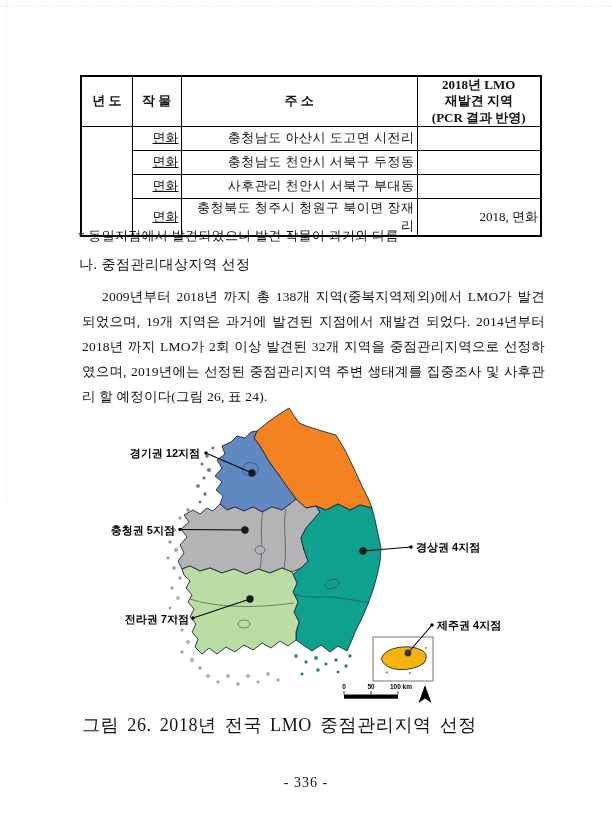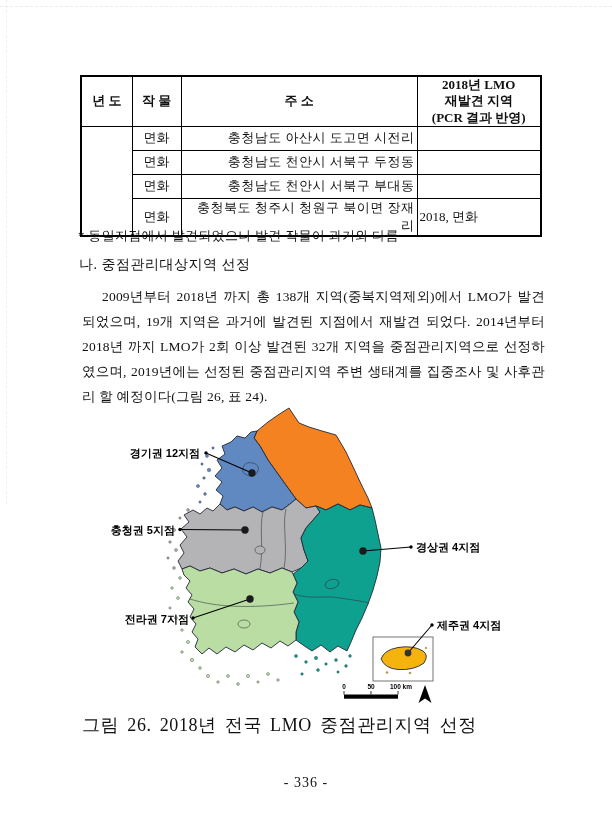--- a/index.html
+++ b/index.html
@@ -15,23 +15,23 @@
   .doc-table th,.doc-table td{border:1.4px solid #000;font-size:13px;color:#111;padding:0 2px;overflow:hidden;}
   .doc-table{border:2px solid #000;}
   .doc-table th{font-weight:bold;text-align:center;vertical-align:middle;}
   .th-multiline{white-space:pre-line;font-size:12.5px;line-height:1.25;}
   .col-year{width:51px;}
   .col-crop{width:49px;}
   .col-addr{width:236px;}
   .col-redis{width:124px;}
   .doc-table thead tr{height:48px;}
   .doc-table tbody tr{height:24px;}
-  .cell-crop{text-align:center;}
+  .cell-crop{text-align:right;text-decoration:underline;}
   .cell-addr{text-align:right;padding-left:10px !important;letter-spacing:0.5px;}
-  .cell-redis{text-align:left;}
+  .cell-redis{text-align:right;}
 
   .footnote{position:absolute;left:78px;top:221px;font-size:13px;letter-spacing:0.3px;margin-top:6px;}
   .section-heading{position:absolute;left:79px;top:256px;font-size:14px;font-weight:normal;letter-spacing:0.5px;}
   .body-paragraph{
     position:absolute;left:78px;top:280px;width:463px;font-size:13.5px;line-height:25px;
     text-align:justify;text-indent:20px;letter-spacing:0.2px;margin:4px;
   }
 
   .map-figure{position:absolute;left:110px;top:398px;width:390px;height:320px;}
   .map-label{font-family:"Liberation Sans","DejaVu Sans",sans-serif;font-weight:bold;font-size:11px;fill:#000;}
@@ -76,21 +76,21 @@
         <td class="cell-addr">충청남도 아산시 도고면 시전리</td>
         <td class="cell-redis"></td>
       </tr>
       <tr>
         <td class="cell-crop">면화</td>
         <td class="cell-addr">충청남도 천안시 서북구 두정동</td>
         <td class="cell-redis"></td>
       </tr>
       <tr>
         <td class="cell-crop">면화</td>
-        <td class="cell-addr">충청남도 천안시 서북구 부대동</td>
+        <td class="cell-addr">사후관리 천안시 서북구 부대동</td>
         <td class="cell-redis"></td>
       </tr>
       <tr>
         <td class="cell-crop">면화</td>
         <td class="cell-addr">충청북도 청주시 청원구 북이면 장재리</td>
         <td class="cell-redis">2018, 면화</td>
       </tr>
     </tbody>
   </table>
 

